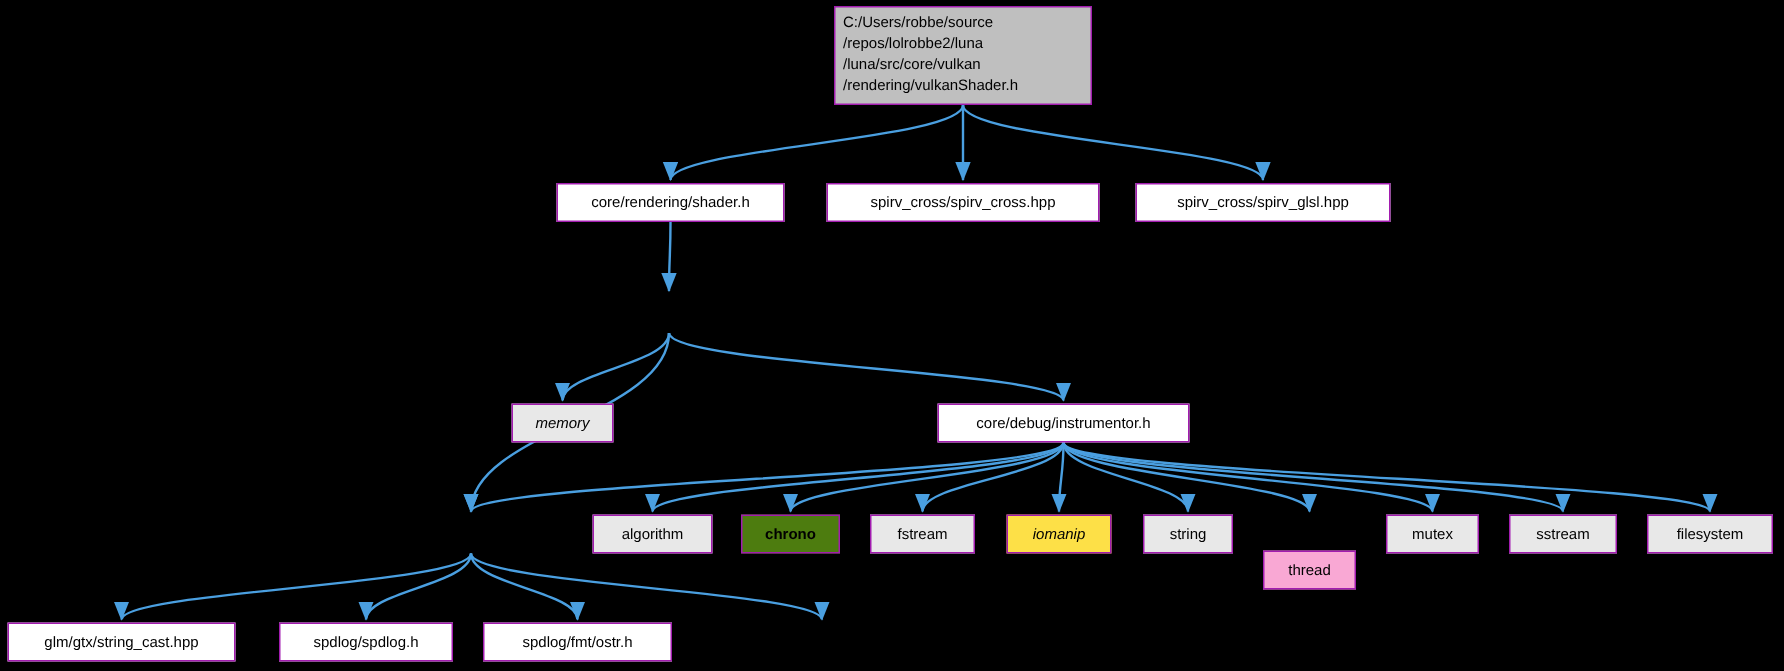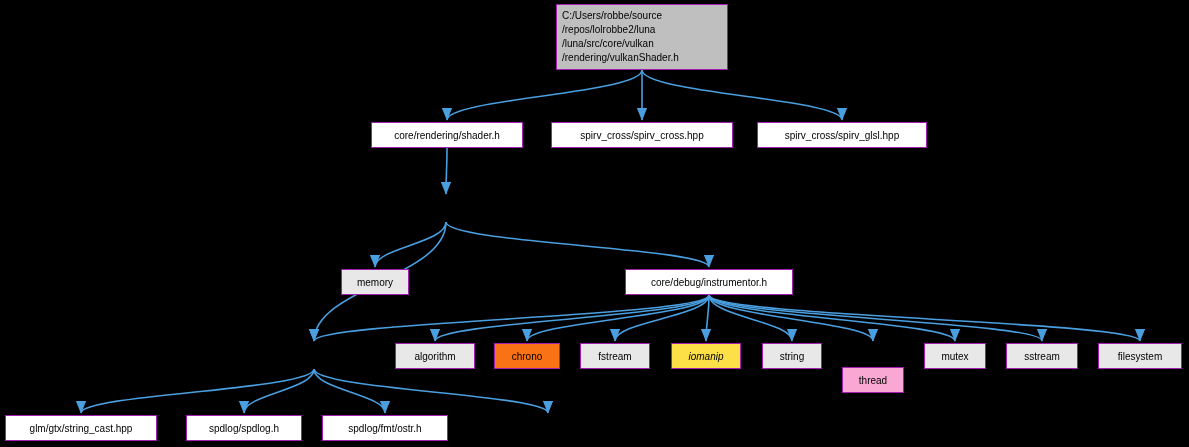--- a/index.html
+++ b/index.html
@@ -81,24 +81,24 @@
         <path d="M314,369 C314,389.7 548,394.3 548,413" marker-end="url(#arrow)"></path>
       </g>
   </svg>
 <div class="node root" style="left: 556px; top: 4px; width: 172px; height: 66px;">C:/Users/robbe/source
 /repos/lolrobbe2/luna
 /luna/src/core/vulkan
 /rendering/vulkanShader.h</div>
     <div class="node" style="left: 551px; top: 122px; width: 182px; height: 26px;">spirv_cross/spirv_cross.hpp</div>
     <div class="node" style="left: 371px; top: 122px; width: 152px; height: 26px;">core/rendering/shader.h</div>
     <div class="node" style="left: 757px; top: 122px; width: 170px; height: 26px;">spirv_cross/spirv_glsl.hpp</div>
-    <div class="node" style="left: 341px; top: 269px; width: 68px; height: 26px; background: rgb(232, 232, 232);">memory</div>
+    <div class="node" style="left: 341px; top: 269px; width: 68px; height: 26px; background: rgb(232, 232, 232); font-style: italic;">memory</div>
     <div class="node" style="left: 625px; top: 269px; width: 168px; height: 26px;">core/debug/instrumentor.h</div>
     <div class="node" style="left: 395px; top: 343px; width: 80px; height: 26px; background: rgb(232, 232, 232);">algorithm</div>
-    <div class="node" style="left: 494px; top: 343px; width: 66px; height: 26px; background: #f97316;">chrono</div>
+    <div class="node" style="left: 494px; top: 343px; width: 66px; height: 26px; background: #4d7c0f; font-weight: bold;">chrono</div>
     <div class="node" style="left: 580px; top: 343px; width: 70px; height: 26px; background: rgb(232, 232, 232); text-align: center;">fstream</div>
     <div class="node" style="left: 671px; top: 343px; width: 70px; height: 26px; background: #fde047; font-style: italic;">iomanip</div>
     <div class="node" style="left: 762px; top: 343px; width: 60px; height: 26px; background: rgb(232, 232, 232);">string</div>
     <div class="node" style="left: 842px; top: 343px; width: 62px; height: 26px; background: #f9a8d4; margin-top: 24px;">thread</div>
     <div class="node" style="left: 924px; top: 343px; width: 62px; height: 26px; background: rgb(232, 232, 232);">mutex</div>
     <div class="node" style="left: 1006px; top: 343px; width: 72px; height: 26px; background: rgb(232, 232, 232);">sstream</div>
     <div class="node" style="left: 1098px; top: 343px; width: 84px; height: 26px; background: rgb(232, 232, 232);">filesystem</div>
     <div class="node" style="left: 5px; top: 415px; width: 152px; height: 26px;">glm/gtx/string_cast.hpp</div>
     <div class="node" style="left: 186px; top: 415px; width: 116px; height: 26px;">spdlog/spdlog.h</div>
     <div class="node" style="left: 322px; top: 415px; width: 126px; height: 26px;">spdlog/fmt/ostr.h</div>

